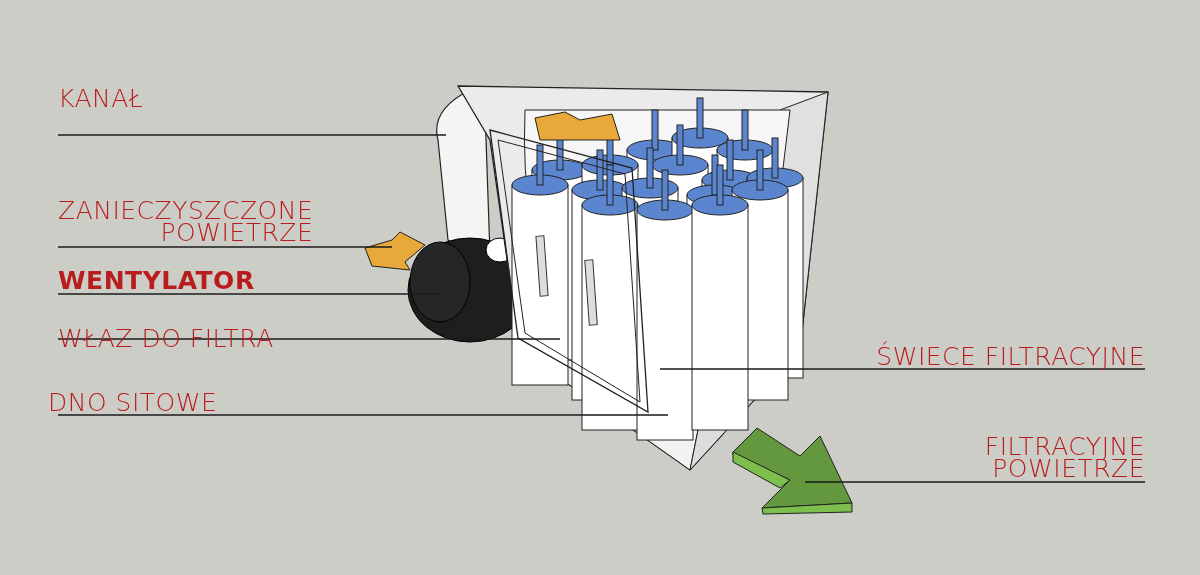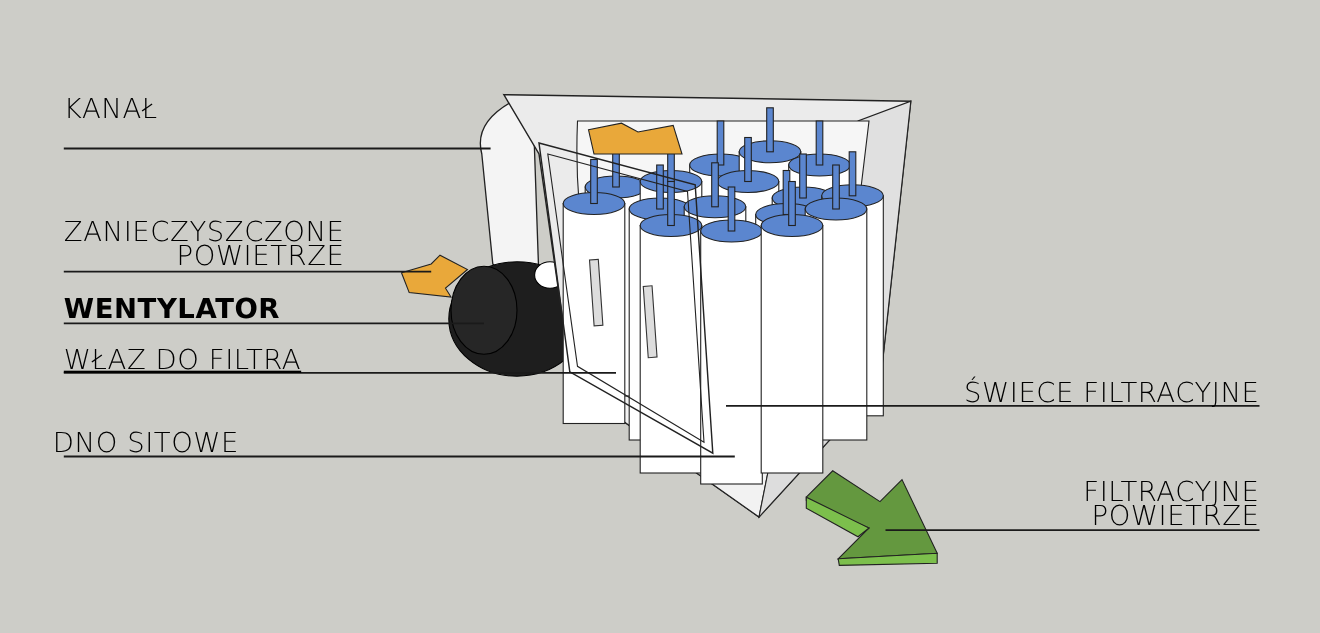--- a/index.html
+++ b/index.html
@@ -1,18 +1,18 @@
 <!DOCTYPE html>
 <html><head>
 <meta charset="utf-8">
 <style>
   html, body { margin:0; padding:0; }
   body { width:1200px; height:575px; background:#cdcdc8; position:relative; overflow:hidden;
          font-family:"DejaVu Sans", "Liberation Sans", sans-serif; }
-  .label { position:absolute; color:#000000; font-size:25px; line-height:22px; letter-spacing:0.5px; font-weight:300; }
+  .label { position:absolute; color:#b91c1c; font-size:25px; line-height:22px; letter-spacing:0.5px; font-weight:300; }
   .label .line { display:block; }
   .right { text-align:right; }
   svg#diagram { position:absolute; left:0; top:0; }
 </style>
 </head>
 <body>
 
 <svg id="diagram" width="1200" height="575" viewBox="0 0 1200 575">
 
   <path d="M470 90 Q430 110 438 140 L448 240 Q470 260 490 255 L485 110 Z" fill="#f4f4f4" stroke="#222" stroke-width="1.2"></path>
@@ -116,21 +116,21 @@
 <div class="label" style="left:58px; top:88px;">
   <span class="line">KANAŁ</span>
 </div>
 <div class="label" style="left:58px; top:200px;text-align:right;">
   <span class="line">ZANIECZYSZCZONE</span>
   <span class="line">POWIETRZE</span>
 </div>
 <div class="label" style="left:58px; top:270px;font-weight:bold;">
   <span class="line">WENTYLATOR</span>
 </div>
-<div class="label" style="left:58px; top:316px;text-decoration:underline;">
+<div class="label" style="left:58px; top:328px;">
   <span class="line">WŁAZ DO FILTRA</span>
 </div>
 <div class="label" style="left:48px; top:392px;">
   <span class="line">DNO SITOWE</span>
 </div>
 <div class="label right" style="right:55px; top:346px;">
   <span class="line">ŚWIECE FILTRACYJNE</span>
 </div>
 <div class="label right" style="right:55px; top:436px;">
   <span class="line">FILTRACYJNE</span>

